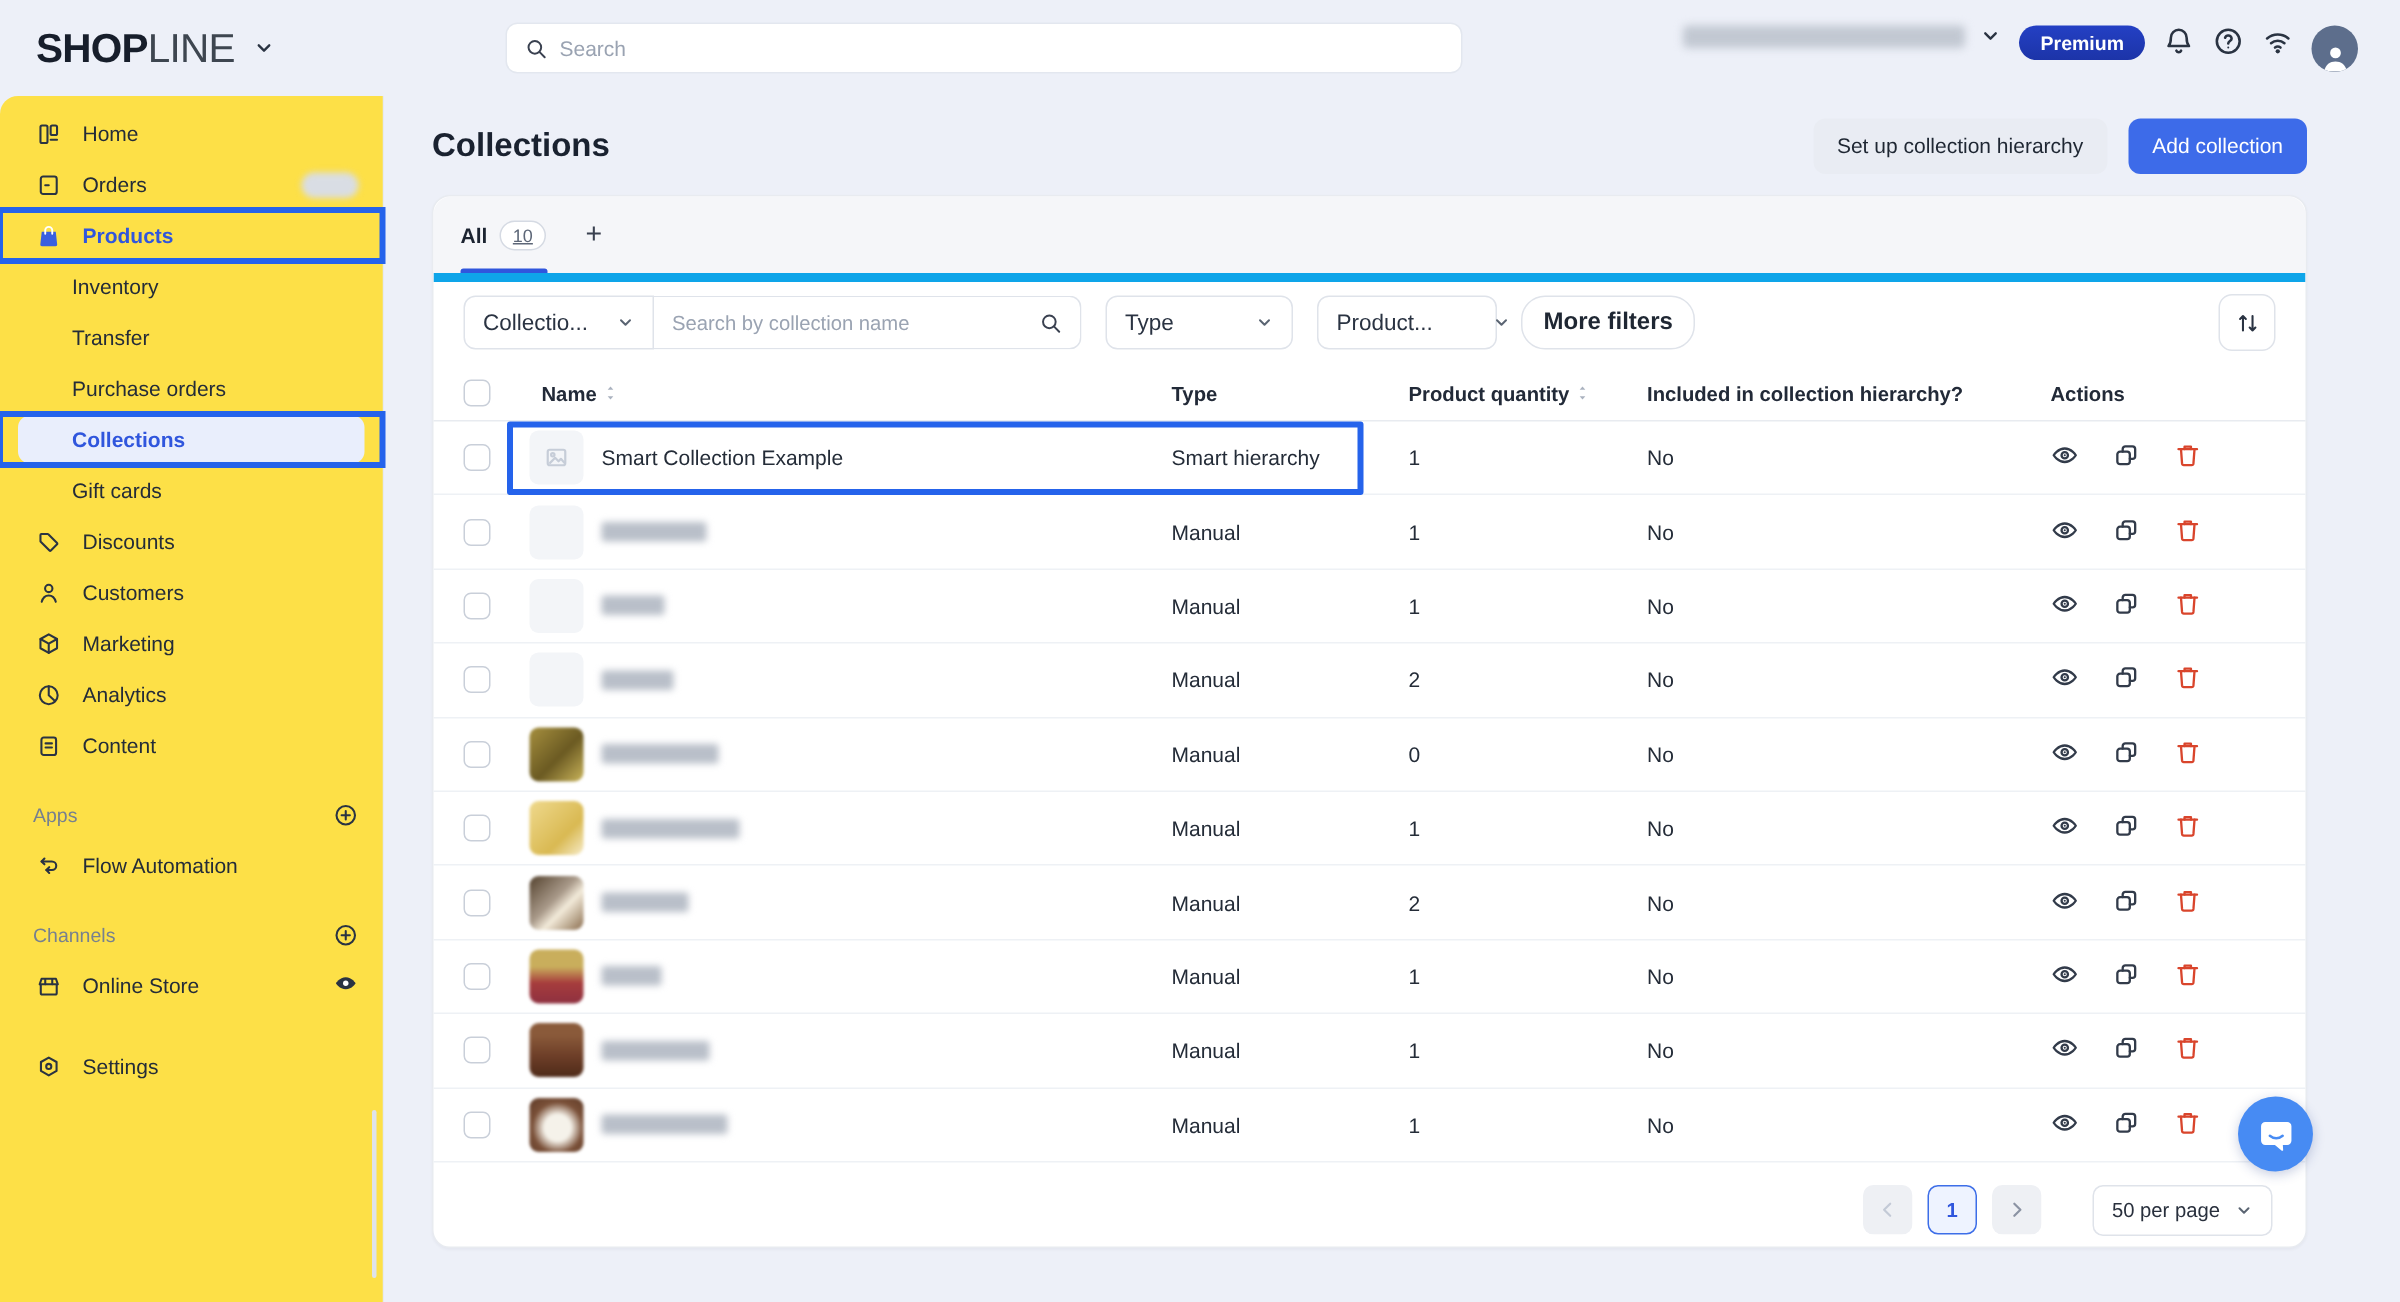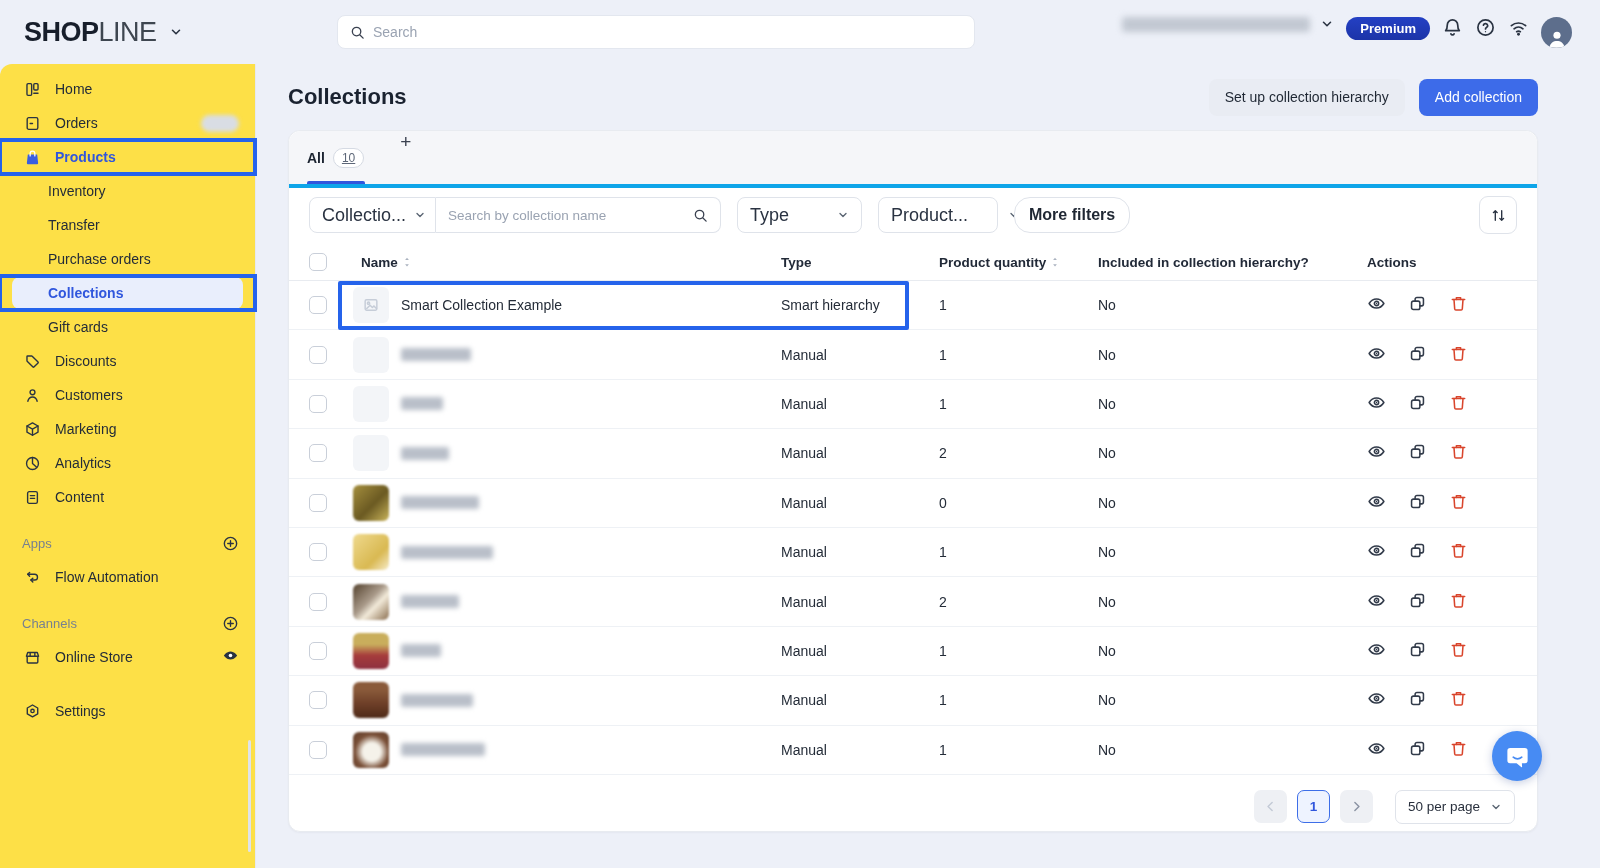--- a/index.html
+++ b/index.html
@@ -51,30 +51,30 @@
   
   .page-head { height:66px; display:flex; align-items:center; }
   .page-title { font-size:22px; font-weight:700; color:#1a2230; }
   .head-actions { margin-left:auto; display:flex; gap:14px; }
   .btn { height:37px; border:none; border-radius:8px; font-size:14px; font-weight:500; padding:0 16px; cursor:pointer; font-family:"Liberation Sans", sans-serif; }
   .btn-secondary { background:#e9ecf3; color:#1f2733; }
   .btn-primary { background:#3d6be9; color:#fff; }
 
   
   .card { width:1250px; height:702px; background:#fff; border-radius:12px; border:1px solid #e8ebf0; box-shadow:0 1px 2px rgba(20,30,60,.04); overflow:visible; position:relative; }
-  .tabstrip { height:57px; background:#f5f6f9; border-radius:12px 12px 0 0; border-bottom:4px solid #0ea5e9; display:flex; padding:0 18px; gap:36px; }
+  .tabstrip { height:57px; background:#f5f6f9; border-radius:12px 12px 0 0; border-bottom:6px solid #0ea5e9; display:flex; align-items:center; padding:0 18px; gap:26px; }
   .tab { position:relative; height:100%; display:flex; align-items:center; gap:8px; cursor:pointer; }
   .tab-label { font-size:14px; font-weight:700; color:#1c2431; }
   .tab-count { font-size:12px; color:#5d6778; background:#fff; border:1px solid #d5dae3; border-radius:10px; padding:2px 8px;text-decoration:underline; }
   .tab-underline { position:absolute; left:0; bottom:0; width:58px; height:3px; background:#3056dd; border-radius:2px 2px 0 0; }
   .tab-add { font-size:19px; color:#3a4150; cursor:pointer; font-weight:400; }
 
   .filter-row { display:flex; align-items:center; padding:8px 20px 10px; gap:16px; }
   .joined { display:flex; }
-  .drop { height:36px; border:1px solid #dfe3ea; background:#fff; border-radius:8px; display:flex; align-items:center; padding:0 12px; gap:8px; font-size:18px; color:#2a3342; cursor:pointer; }
+  .drop { height:36px; border:1px solid #dfe3ea; background:#fff; border-radius:8px; display:flex; align-items:center; padding:0 12px; gap:8px; font-size:15px; color:#2a3342; cursor:pointer; }
   .drop .icon { color:#5b6573; margin-left:auto; }
   .drop-collection { width:127px; border-radius:8px 0 0 8px; }
   .filter-search { height:36px; width:285px; border:1px solid #dfe3ea; border-left:none; border-radius:0 8px 8px 0; display:flex; align-items:center; padding:0 12px; gap:0; }
   .filter-search input { border:none; outline:none; flex:1; font-size:13.5px; color:#2a3342; background:transparent; font-family:"Liberation Sans", sans-serif; }
   .filter-search input::placeholder { color:#9aa3b2; }
   .filter-search .icon { color:#3a4150; }
   .drop-type { width:125px; }
   .drop-product { width:120px;gap:40px; }
   .btn-more { height:36px; background:#fff; border:1px solid #dfe3ea; border-radius:16px; font-size:16px; font-weight:600; color:#1f2733; padding:0 14px; cursor:pointer; font-family:"Liberation Sans", sans-serif; }
   .sort-btn { margin-left:auto; width:38px; height:38px; border:1px solid #dfe3ea; background:#fff; border-radius:9px; display:flex; align-items:center; justify-content:center; color:#2a3342; cursor:pointer; }
@@ -101,21 +101,21 @@
   .actions { display:flex; align-items:center; gap:22px; padding-left:10px; }
   .act { cursor:pointer; color:#323b4a; }
   .act-delete { color:#d9452c; }
   .row-annotation { position:absolute; left:49px; top:0; width:571px; height:49.4px; border:4px solid #2563eb; border-radius:2px; pointer-events:none; }
 
   .pag-row { display:flex; align-items:center; justify-content:flex-end; gap:10px; padding:15px 22px 0 0; }
   .pag-btn { width:33px; height:33px; border-radius:7px; display:flex; align-items:center; justify-content:center; cursor:pointer; border:1px solid transparent; background:#eef0f4; }
   .pag-prev { color:#c3cad6; }
   .pag-next { color:#8b93a3; }
   .pag-page { background:#eef3ff; border:1.5px solid #3d6ee8; color:#3056dd; font-size:13.5px; font-weight:600; }
-  .per-page { height:34px; margin-left:12px; border:1px solid #dfe3ea; border-radius:7px; background:#fff; display:flex; align-items:center; gap:10px; padding:0 12px; font-size:13.5px; color:#29303d; cursor:pointer; }
+  .per-page { height:34px; margin-left:24px; border:1px solid #dfe3ea; border-radius:7px; background:#fff; display:flex; align-items:center; gap:10px; padding:0 12px; font-size:13.5px; color:#29303d; cursor:pointer; }
   .per-page .icon { color:#5b6573; }
 
   .chat-fab { position:absolute; left:1492px; top:731px; width:50px; height:50px; border-radius:50%; background:#478bf3; display:flex; align-items:center; justify-content:center; cursor:pointer; box-shadow:0 2px 8px rgba(30,60,140,.25); border:none; }
 </style>
 </head>
 <body>
 
 <header class="topbar">
   <div class="logo">
     <span class="logo-text"><span class="logo-bold">SHOP</span><span class="logo-light">LINE</span></span>

